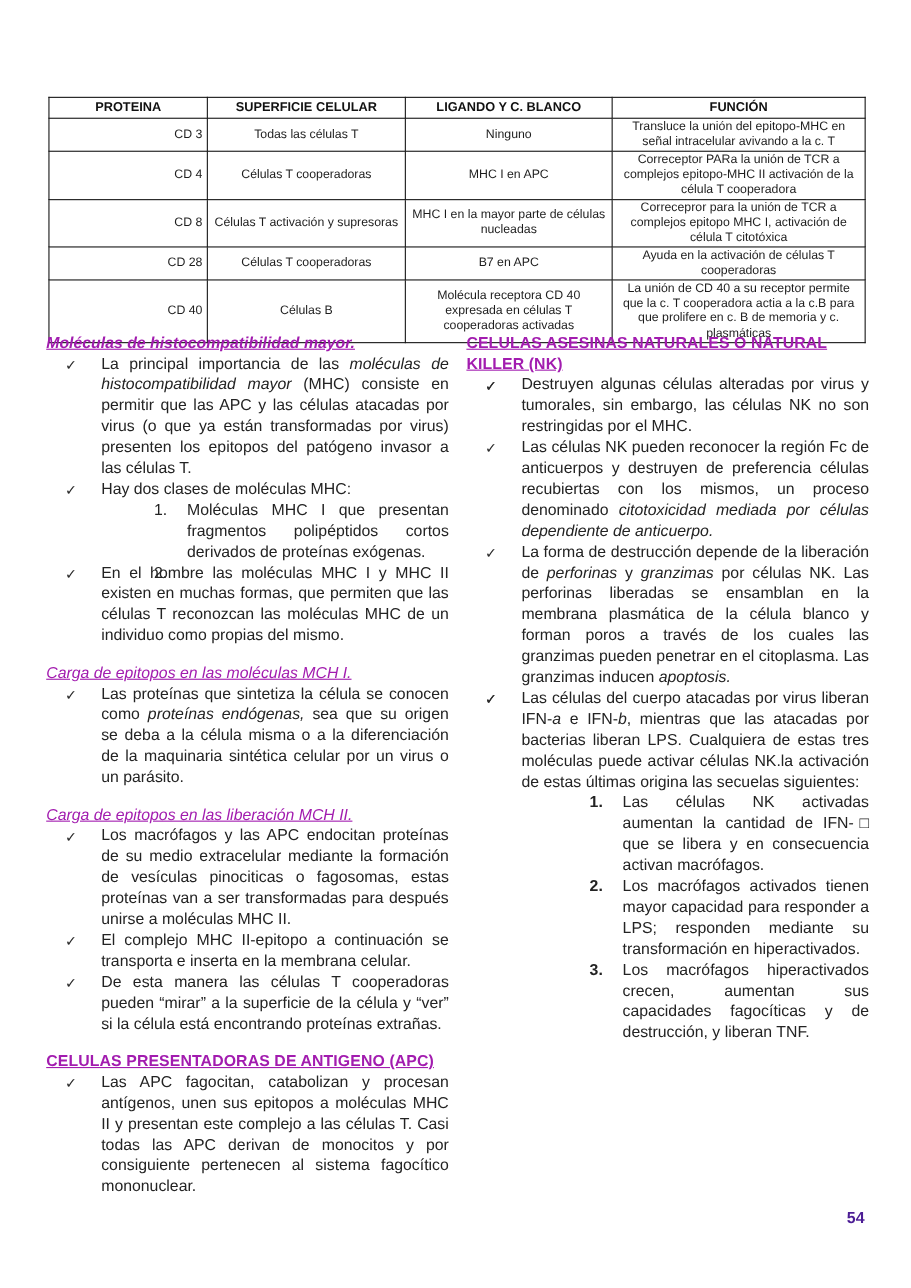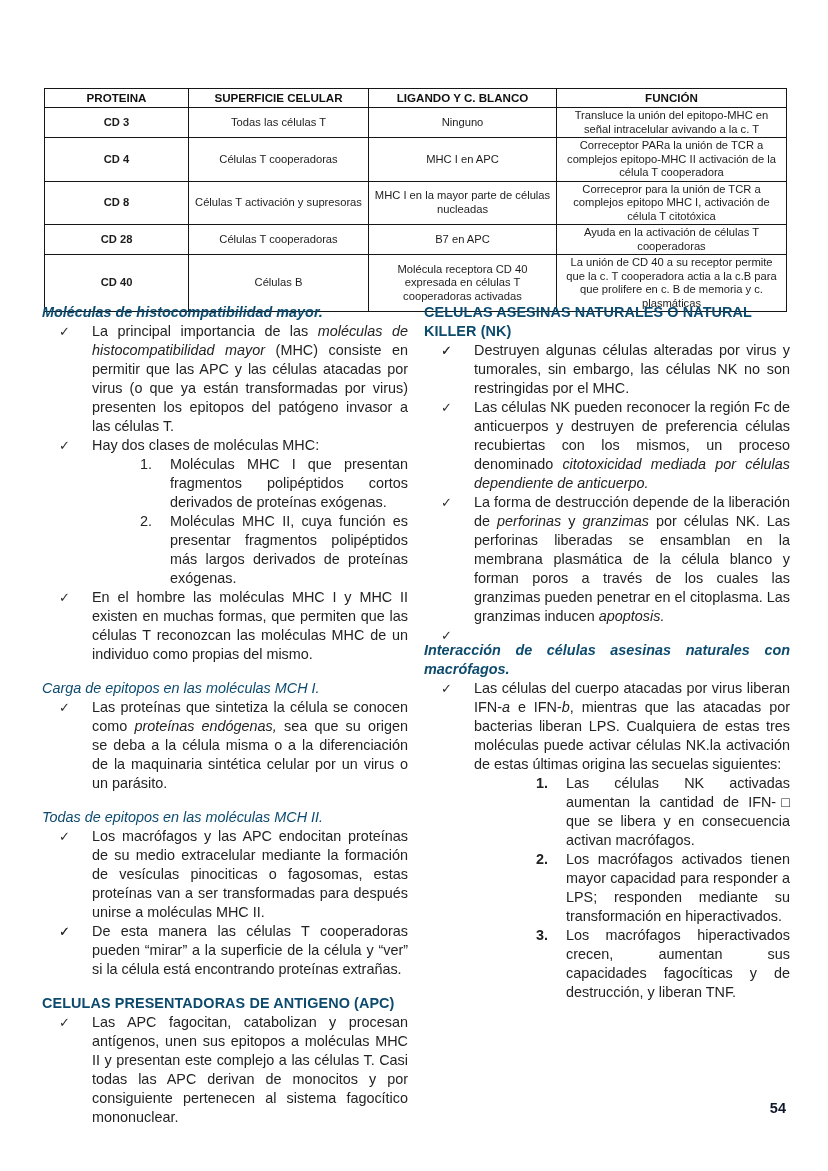--- a/index.html
+++ b/index.html
@@ -21,30 +21,30 @@
     border: 1.5px solid #161616;
     text-align: center; vertical-align: middle;
   }
   .protein-table th {
     font-size: 11.6px; line-height: 14px; padding: 2px 3px; font-weight: 700;
     color: #111;
   }
   .protein-table td {
     font-size: 11.2px; line-height: 13.5px; padding: 1px 4px; color: #1d1d1d;
   }
-  .protein-table td:first-child { font-weight: 700; }
+  .protein-table td:first-child { font-weight: 400; text-align: right; }
 
   
   .columns {
     position: absolute; left: 42px; top: 303px; width: 748px;
     display: flex; gap: 16px;
   }
   .col { width: 366px; font-size: 14.4px; line-height: 19px; }
 
-  .heading { margin-top: 15px; color: #0c4a6e; }
+  .heading { margin-top: 15px; color: #a21caf; text-decoration: underline; }
   .heading.bold-caps   { font-weight: 700; letter-spacing: 0.1px; }
   .heading.bold-italic { font-weight: 700; font-style: italic; }
   .heading.italic      { font-style: italic; }
   .heading.justify     { text-align: justify; }
   .heading.extra-gap   { }
   .col > :first-child  { margin-top: 0; }
 
   .para { margin: 0; padding-left: 50px; text-align: justify; }
   .list { margin: 0; }
 
@@ -55,21 +55,21 @@
   }
   .sub-item { position: relative; padding-left: 128px; text-align: justify; }
   .sub-item .num { position: absolute; left: 98px; top: 0; }
   .sub-item.bold-markers { padding-left: 142px; }
   .sub-item.bold-markers .num { left: 112px; font-weight: 700; }
 
   em { font-style: italic; }
 
   .page-number {
     position: absolute; right: 42px; top: 1100px;
-    font-size: 14.5px; font-weight: 700; color: #0f172a;
+    font-size: 14.5px; font-weight: 700; color: #4c1d95;
   }
 </style>
 </head>
 <body>
 
 <div class="page">
 
   <table class="protein-table">
     <colgroup>
       <col style="width:144px">
@@ -119,48 +119,47 @@
       </tbody>
   </table>
 
   <div class="columns">
     <div class="col">
         <div class="heading bold-italic">Moléculas de histocompatibilidad mayor.</div>
         <div class="list">
           <div class="check-item"><span class="check">✓</span><span class="item-text"><span>La principal importancia de las </span><em>moléculas de histocompatibilidad mayor</em><span> (MHC) consiste en permitir que las APC y las células atacadas por virus (o que ya están transformadas por virus) presenten los epitopos del patógeno invasor a las células T.</span></span></div>
           <div class="check-item"><span class="check">✓</span><span class="item-text"><span>Hay dos clases de moléculas MHC:</span></span></div>
           <div class="sub-item"><span class="num">1.</span><span class="item-text"><span>Moléculas MHC I que presentan fragmentos polipéptidos cortos derivados de proteínas exógenas.</span></span></div>
-          <div class="sub-item"><span class="num">2.</span><span class="item-text"><span>Moléculas MHC II, cuya función es presentar fragmentos polipéptidos más largos derivados de proteínas exógenas.</span></span></div>
+          <div class="sub-item"><span class="num">2.</span></div>
           <div class="check-item"><span class="check">✓</span><span class="item-text"><span>En el hombre las moléculas MHC I y MHC II existen en muchas formas, que permiten que las células T reconozcan las moléculas MHC de un individuo como propias del mismo.</span></span></div>
         </div>
         <div class="heading italic extra-gap">Carga de epitopos en las moléculas MCH I.</div>
         <div class="list">
           <div class="check-item"><span class="check">✓</span><span class="item-text"><span>Las proteínas que sintetiza la célula se conocen como </span><em>proteínas endógenas,</em><span> sea que su origen se deba a la célula misma o a la diferenciación de la maquinaria sintética celular por un virus o un parásito.</span></span></div>
         </div>
-        <div class="heading italic extra-gap">Todas de epitopos en las moléculas MCH II.</div>
+        <div class="heading italic extra-gap">Carga de epitopos en las liberación MCH II.</div>
         <div class="list">
           <div class="check-item"><span class="check">✓</span><span class="item-text"><span>Los macrófagos y las APC endocitan proteínas de su medio extracelular mediante la formación de vesículas pinociticas o fagosomas, estas proteínas van a ser transformadas para después unirse a moléculas MHC II.</span></span></div>
-          <div class="check-item"><span class="check">✓</span></div>
+          <div class="check-item"><span class="check">✓</span><span class="item-text"><span>El complejo MHC II-epitopo a continuación se transporta e inserta en la membrana celular.</span></span></div>
           <div class="check-item"><span class="check">✓</span><span class="item-text"><span>De esta manera las células T cooperadoras pueden “mirar” a la superficie de la célula y “ver” si la célula está encontrando proteínas extrañas.</span></span></div>
         </div>
         <div class="heading bold-caps">CELULAS PRESENTADORAS DE ANTIGENO (APC)</div>
         <div class="list">
           <div class="check-item"><span class="check">✓</span><span class="item-text"><span>Las APC fagocitan, catabolizan y procesan antígenos, unen sus epitopos a moléculas MHC II y presentan este complejo a las células T. Casi todas las APC derivan de monocitos y por consiguiente pertenecen al sistema fagocítico mononuclear.</span></span></div>
         </div>
       </div>
     <div class="col">
         <div class="heading bold-caps">CELULAS ASESINAS NATURALES O NATURAL KILLER (NK)</div>
         <div class="list">
           <div class="check-item"><span class="check">✓</span></div>
           <div class="check-item"><span class="check">✓</span><span class="item-text"><span>Destruyen algunas células alteradas por virus y tumorales, sin embargo, las células NK no son restringidas por el MHC.</span></span></div>
           <div class="check-item"><span class="check">✓</span><span class="item-text"><span>Las células NK pueden reconocer la región Fc de anticuerpos y destruyen de preferencia células recubiertas con los mismos, un proceso denominado </span><em>citotoxicidad mediada por células dependiente de anticuerpo.</em></span></div>
           <div class="check-item"><span class="check">✓</span><span class="item-text"><span>La forma de destrucción depende de la liberación de </span><em>perforinas</em><span> y </span><em>granzimas</em><span> por células NK. Las perforinas liberadas se ensamblan en la membrana plasmática de la célula blanco y forman poros a través de los cuales las granzimas pueden penetrar en el citoplasma. Las granzimas inducen </span><em>apoptosis.</em></span></div>
           <div class="check-item"><span class="check">✓</span></div>
         </div>
-        <div class="heading bold-italic justify extra-gap">Interacción de células asesinas naturales con macrófagos.</div>
         <div class="list">
           <div class="check-item"><span class="check">✓</span><span class="item-text"><span>Las células del cuerpo atacadas por virus liberan IFN-</span><em>a</em><span> e IFN-</span><em>b</em><span>, mientras que las atacadas por bacterias liberan LPS. Cualquiera de estas tres moléculas puede activar células NK.la activación de estas últimas origina las secuelas siguientes:</span></span></div>
           <div class="sub-item bold-markers"><span class="num">1.</span><span class="item-text"><span>Las células NK activadas aumentan la cantidad de IFN-□ que se libera y en consecuencia activan macrófagos.</span></span></div>
           <div class="sub-item bold-markers"><span class="num">2.</span><span class="item-text"><span>Los macrófagos activados tienen mayor capacidad para responder a LPS; responden mediante su transformación en hiperactivados.</span></span></div>
           <div class="sub-item bold-markers"><span class="num">3.</span><span class="item-text"><span>Los macrófagos hiperactivados crecen, aumentan sus capacidades fagocíticas y de destrucción, y liberan TNF.</span></span></div>
         </div>
       </div>
   </div>
 
   <div class="page-number">54</div>

